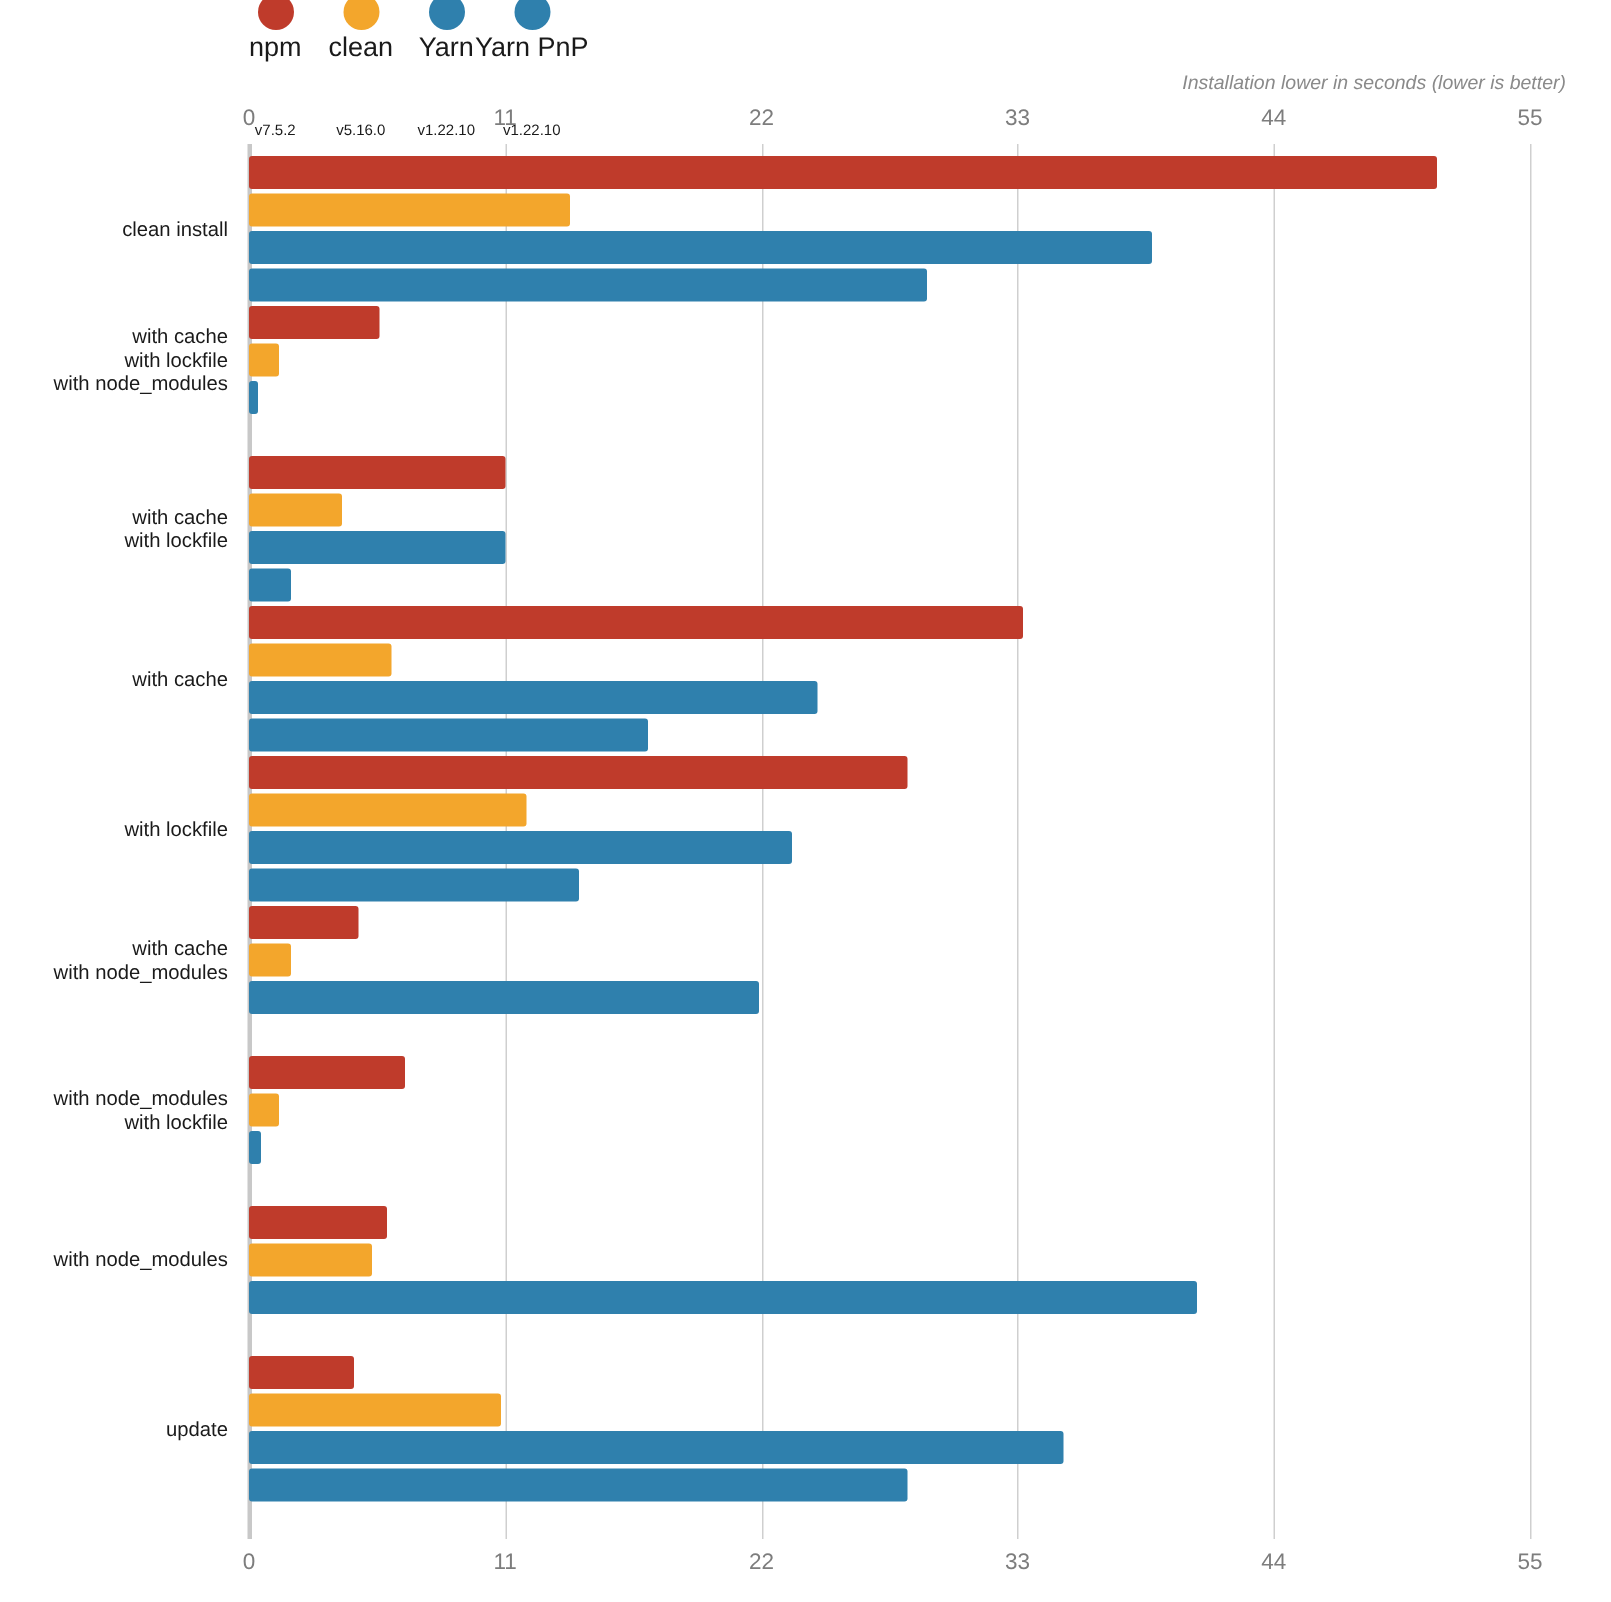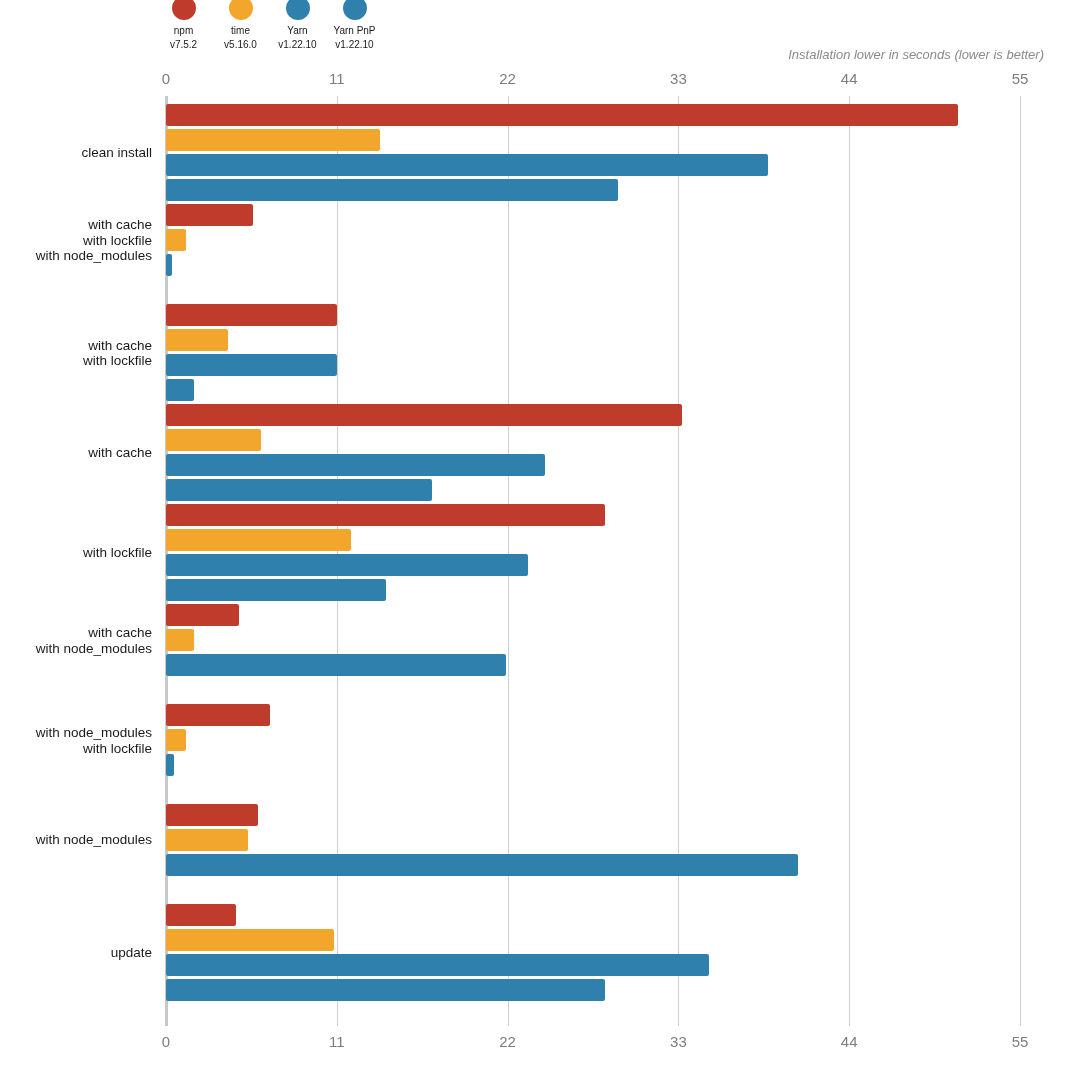--- a/index.html
+++ b/index.html
@@ -33,31 +33,32 @@
     align-items: center;
   }
   .legend-swatch {
     width: 24px;
     height: 24px;
     border-radius: 50%;
     margin-bottom: 4px;
     margin-top: -4px;
   }
   .legend-name {
-    font-size: 10px;
+    font-size: 18px;
     color: #1a1a1a;
     line-height: 14px;
     white-space: nowrap;
     text-align: right;
   }
   .legend-version {
     font-size: 10px;
     color: #1a1a1a;
     line-height: 13px;
     white-space: nowrap;
+    margin-top: 43px;
   }
 
   
   #chart-title {
     position: absolute;
     right: 30px;
     top: 47px;
     font-size: 13px;
     font-style: italic;
     color: #8a8a8a;
@@ -116,21 +117,21 @@
 <div id="root">
 
   <div id="legend">
       <div class="legend-item">
         <div class="legend-swatch" style="background: rgb(191, 59, 43);"></div>
         <div class="legend-name">npm</div>
         <div class="legend-version">v7.5.2</div>
       </div>
       <div class="legend-item">
         <div class="legend-swatch" style="background: rgb(243, 166, 44);"></div>
-        <div class="legend-name">time</div>
+        <div class="legend-name">clean</div>
         <div class="legend-version">v5.16.0</div>
       </div>
       <div class="legend-item">
         <div class="legend-swatch" style="background: rgb(47, 128, 173);"></div>
         <div class="legend-name">Yarn</div>
         <div class="legend-version">v1.22.10</div>
       </div>
       <div class="legend-item">
         <div class="legend-swatch" style="background: rgb(47, 128, 173);"></div>
         <div class="legend-name">Yarn PnP</div>

